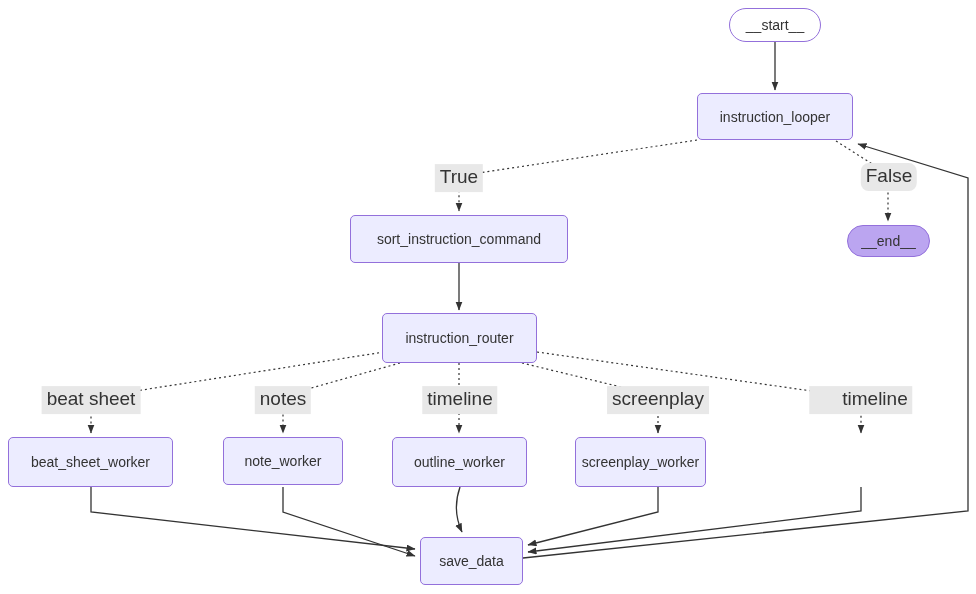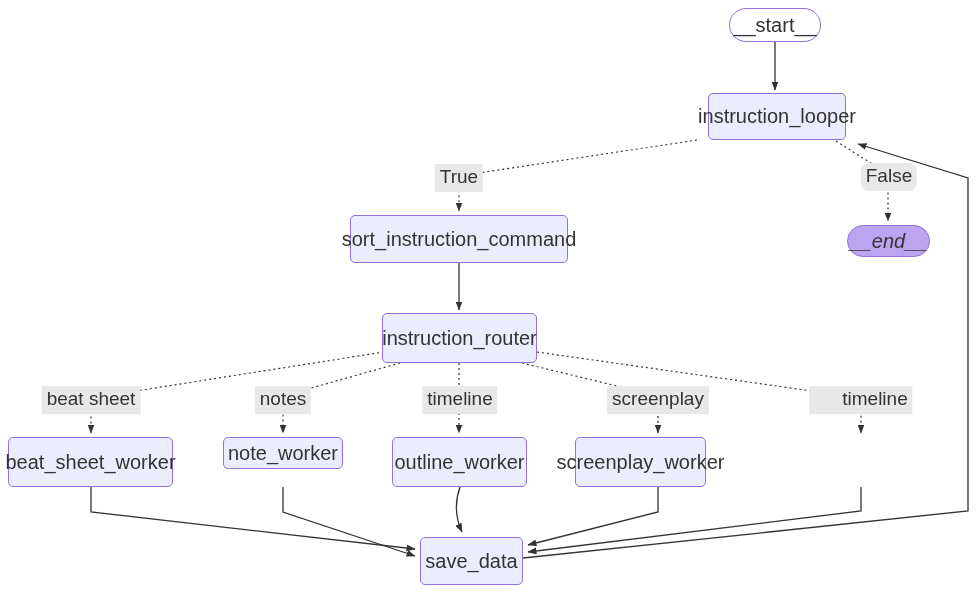--- a/index.html
+++ b/index.html
@@ -12,24 +12,24 @@
   }
   .edges-svg { position: absolute; left: 0; top: 0; width: 976px; height: 594px; }
   .edge-solid { fill: none; stroke: var(--edge); stroke-width: 1.3px; }
   .edge-dotted { fill: none; stroke: var(--edge); stroke-width: 1.2px; stroke-dasharray: 2 3; }
   .node {
     position: absolute; box-sizing: border-box;
     background: var(--node_fill);
     border: 1.3px solid var(--node_border);
     border-radius: 5px;
     display: flex; align-items: center; justify-content: center;
-    color: var(--text); font-size: 20px; white-space: nowrap;
+    color: var(--text); font-size: 14px; white-space: nowrap;
   }
   .node.start-node { background: var(--start_fill); border-radius: 17px; }
-  .node.end-node { background: var(--end_fill); border-radius: 16px; font-style: italic; }
+  .node.end-node { background: var(--end_fill); border-radius: 16px; }
   .edge-label {
     position: absolute; transform: translate(-50%, -50%);
     background: var(--label_bg); color: var(--text);
     font-size: 19px; line-height: 1.2; padding: 2px 5px 3px;
     white-space: nowrap;
   }
 </style>
 </head>
 <body>
 
@@ -54,31 +54,31 @@
     <path class="edge-solid" d="M91 487 L91 512 L415 549" marker-end="url(#arrow)"></path>
     <path class="edge-solid" d="M283 487 L283 512 L415 556" marker-end="url(#arrow)"></path>
     <path class="edge-solid" d="M460 487 C454 504 456 519 462 532" marker-end="url(#arrow)"></path>
     <path class="edge-solid" d="M658 487 L658 512 L528 545" marker-end="url(#arrow)"></path>
     <path class="edge-solid" d="M861 487 L861 511 L528 552" marker-end="url(#arrow)"></path>
     <path class="edge-solid" d="M523 558 L968 511 L968 178 L858 144" marker-end="url(#arrow)"></path>
   </svg>
 
   <div class="node start-node" style="left:729px; top:8px;  width:92px;  height:34px;">__start__</div>
 
-  <div class="node" style="left:697px; top:93px; width:138px; height:47px;margin-left:11px;">instruction_looper</div>
+  <div class="node" style="left:697px; top:93px; width:156px; height:47px;">instruction_looper</div>
 
   <div class="node" style="left:350px; top:215px; width:218px; height:48px;">sort_instruction_command</div>
 
   <div class="node end-node" style="left:847px; top:225px; width:83px; height:32px;">__end__</div>
 
   <div class="node" style="left:382px; top:313px; width:155px; height:50px;">instruction_router</div>
 
   <div class="node" style="left:8px;   top:437px; width:165px; height:50px;">beat_sheet_worker</div>
 
-  <div class="node" style="left:223px; top:437px; width:120px; height:32px;">note_worker</div>
+  <div class="node" style="left:223px; top:437px; width:120px; height:48px;">note_worker</div>
 
   <div class="node" style="left:392px; top:437px; width:135px; height:50px;">outline_worker</div>
 
   <div class="node" style="left:575px; top:437px; width:131px; height:50px;">screenplay_worker</div>
 
 
   <div class="node" style="left:420px; top:537px; width:103px; height:48px;">save_data</div>
 
   <div class="edge-label" style="left:459px; top:178px;">True</div>
 

